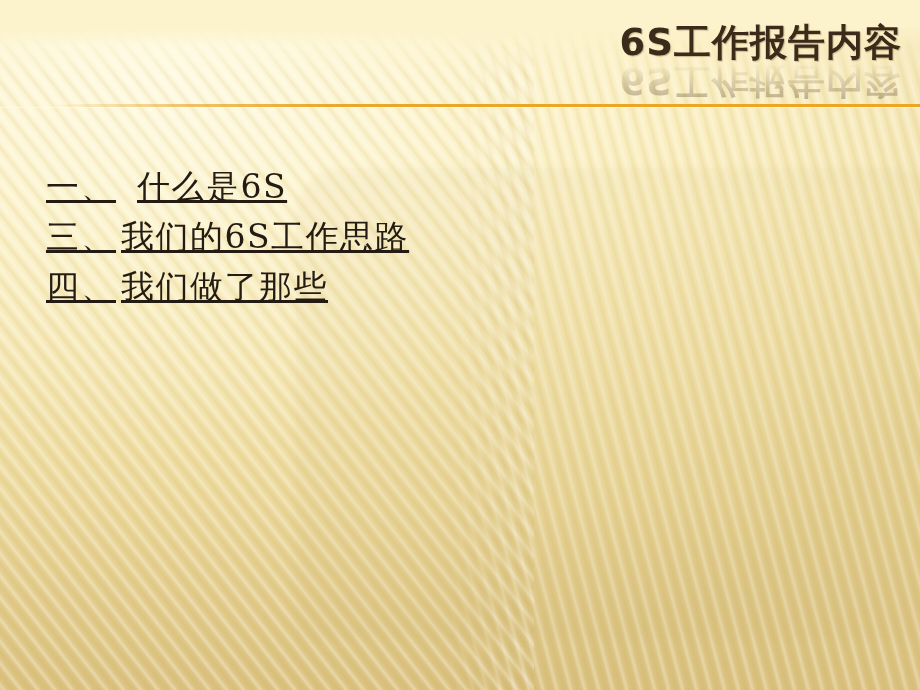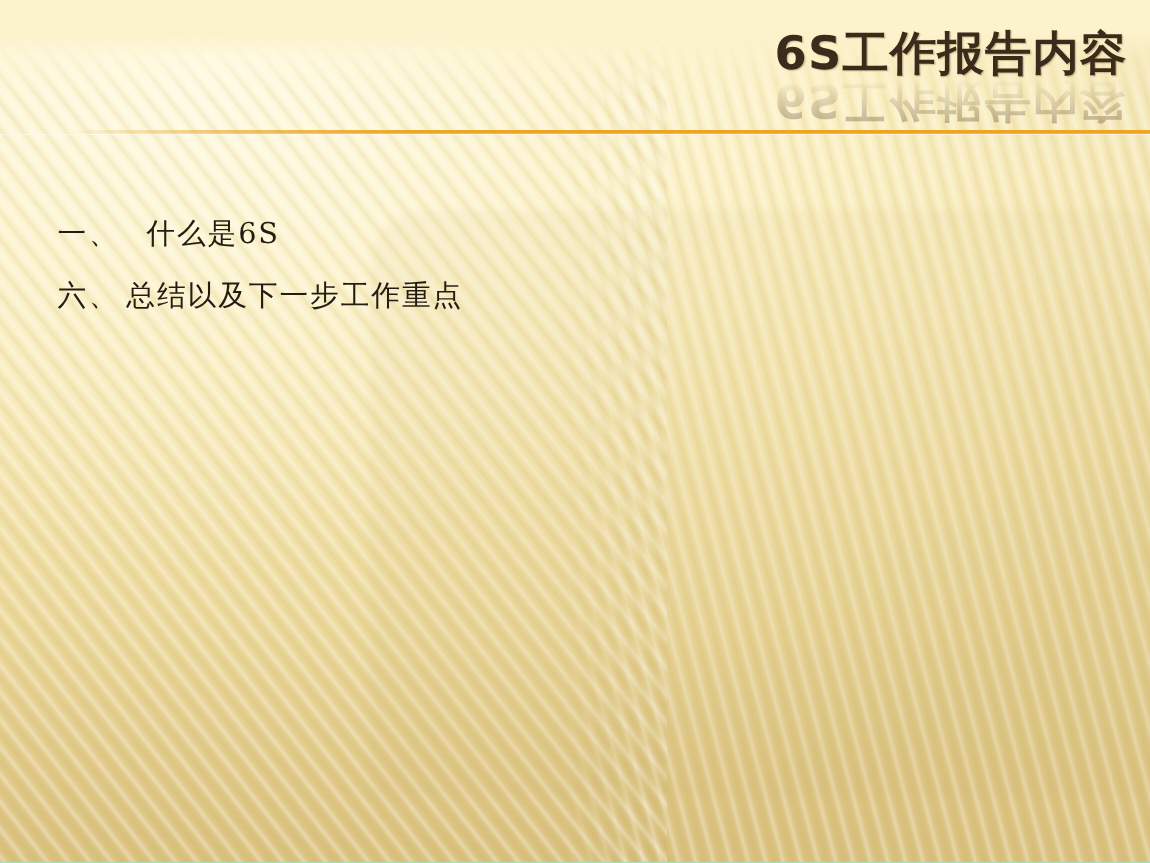--- a/index.html
+++ b/index.html
@@ -6,21 +6,21 @@
     margin: 0;
     padding: 0;
     background: #ffffff;
   }
 
   #slide {
     position: relative;
     width: 920px;
     height: 690px;
     overflow: hidden;
-    background: #22c55e;
+    background: #fef9c3;
     font-family: "DejaVu Sans", "Liberation Sans", sans-serif;
   }
 
   
   .bg-base {
     position: absolute;
     inset: 0;
     background:
       linear-gradient(to bottom,
         #fcf2ca 0%,
@@ -164,25 +164,26 @@
   
   .content-list {
     position: absolute;
     left: 46px;
     top: 162px;
     right: 40px;
   }
 
   .list-item {
     font-family: "DejaVu Serif", "Liberation Serif", serif;
-    font-size: 23px;
+    font-size: 33px;
     line-height: 50px;
     color: #241c12;
     white-space: nowrap;
     letter-spacing: 1.5px;
+    text-decoration: underline;
   }
 
   .item-num {
     letter-spacing: 2px;
   }
 
   .item-gap-wide { display: inline-block; width: 21px; }
   .item-gap-narrow { display: inline-block; width: 5px; }
 </style>
 </head>
@@ -204,22 +205,25 @@
 
   <div class="divider"></div>
 
   <div class="content-list">
 
     <div class="list-item">
       <span class="item-num">一、</span><span class="item-gap-wide"></span><span>什么是6S</span>
     </div>
 
 
-
-
-
     <div class="list-item">
-      <span class="item-num">六、</span><span class="item-gap-narrow"></span><span>总结以及下一步工作重点</span>
+      <span class="item-num">三、</span><span class="item-gap-narrow"></span><span>我们的6S工作思路</span>
     </div>
 
+    <div class="list-item">
+      <span class="item-num">四、</span><span class="item-gap-narrow"></span><span>我们做了那些</span>
+    </div>
+
+
+
   </div>
 
 </div>
 
 </body></html>

